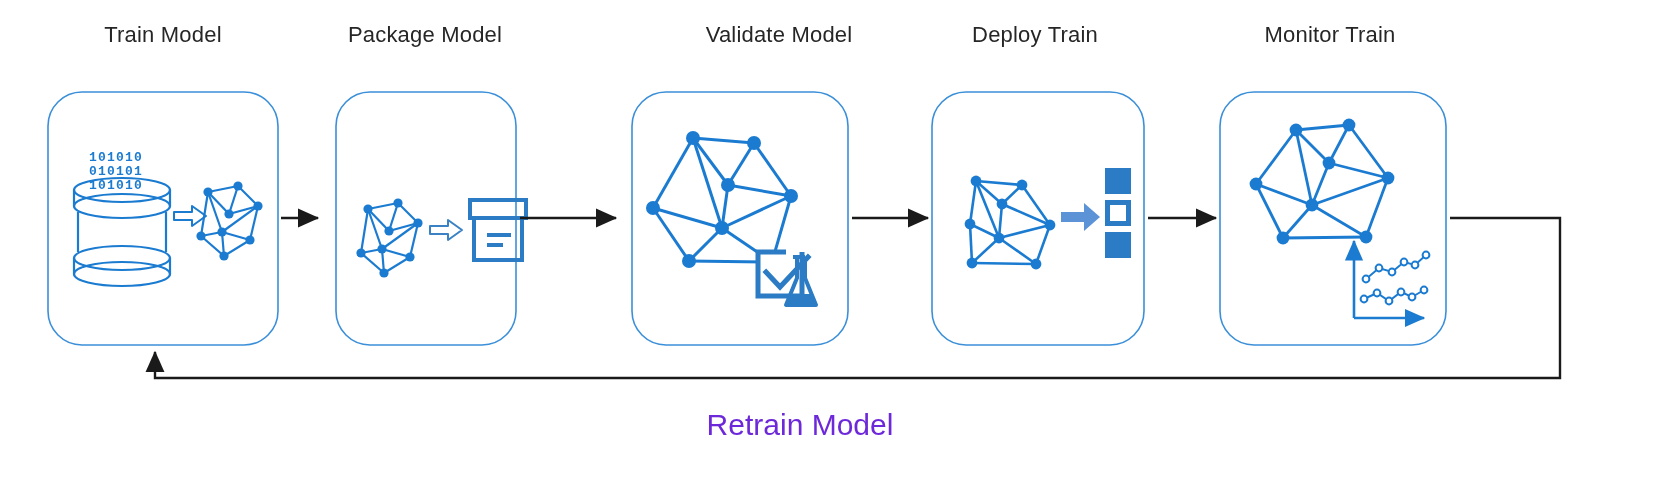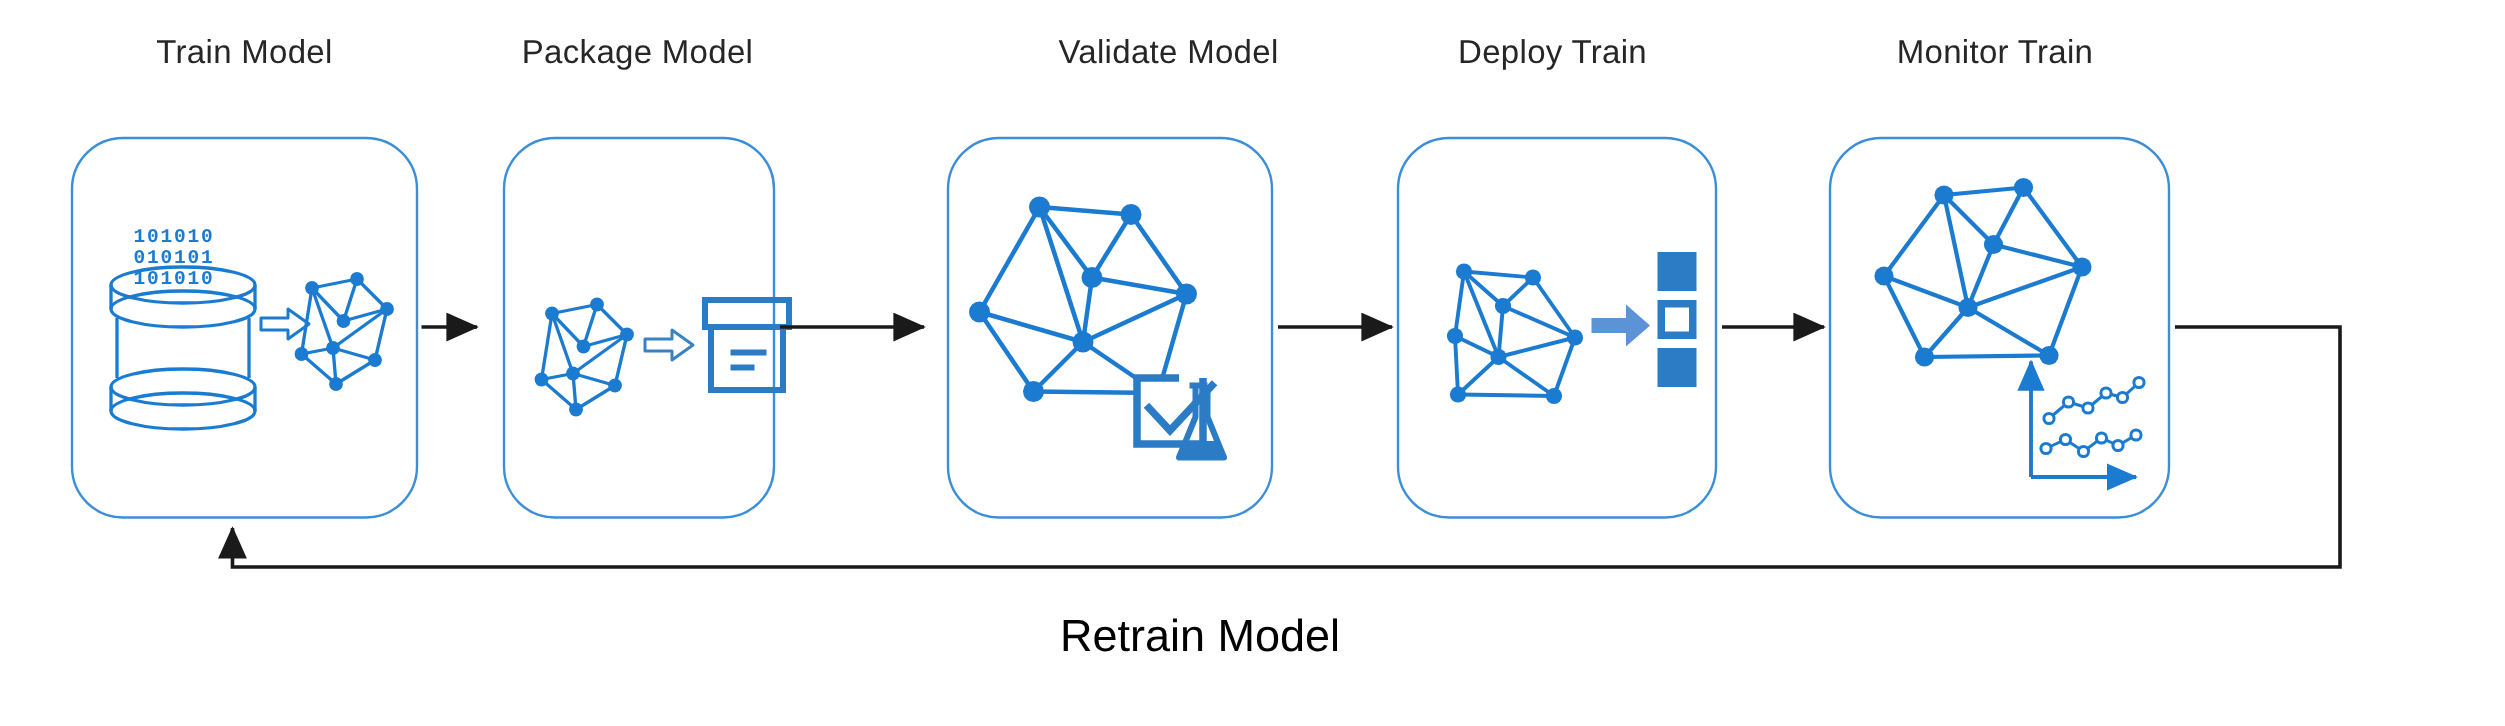--- a/index.html
+++ b/index.html
@@ -16,21 +16,21 @@
     font-size:22px;
     font-weight:400;
     letter-spacing:0.2px;
     white-space:nowrap;
     text-align:center;
     top:22px;
     transform:translateX(-50%);
   }
   .loop-label{
     position:absolute;
-    color:#000000;
+    color:#6d28d9;
     font-size:30px;
     font-weight:400;
     white-space:nowrap;
     top:408px;
     left:800px;
     transform:translateX(-50%);
   }
 </style>
 </head>
 <body>

